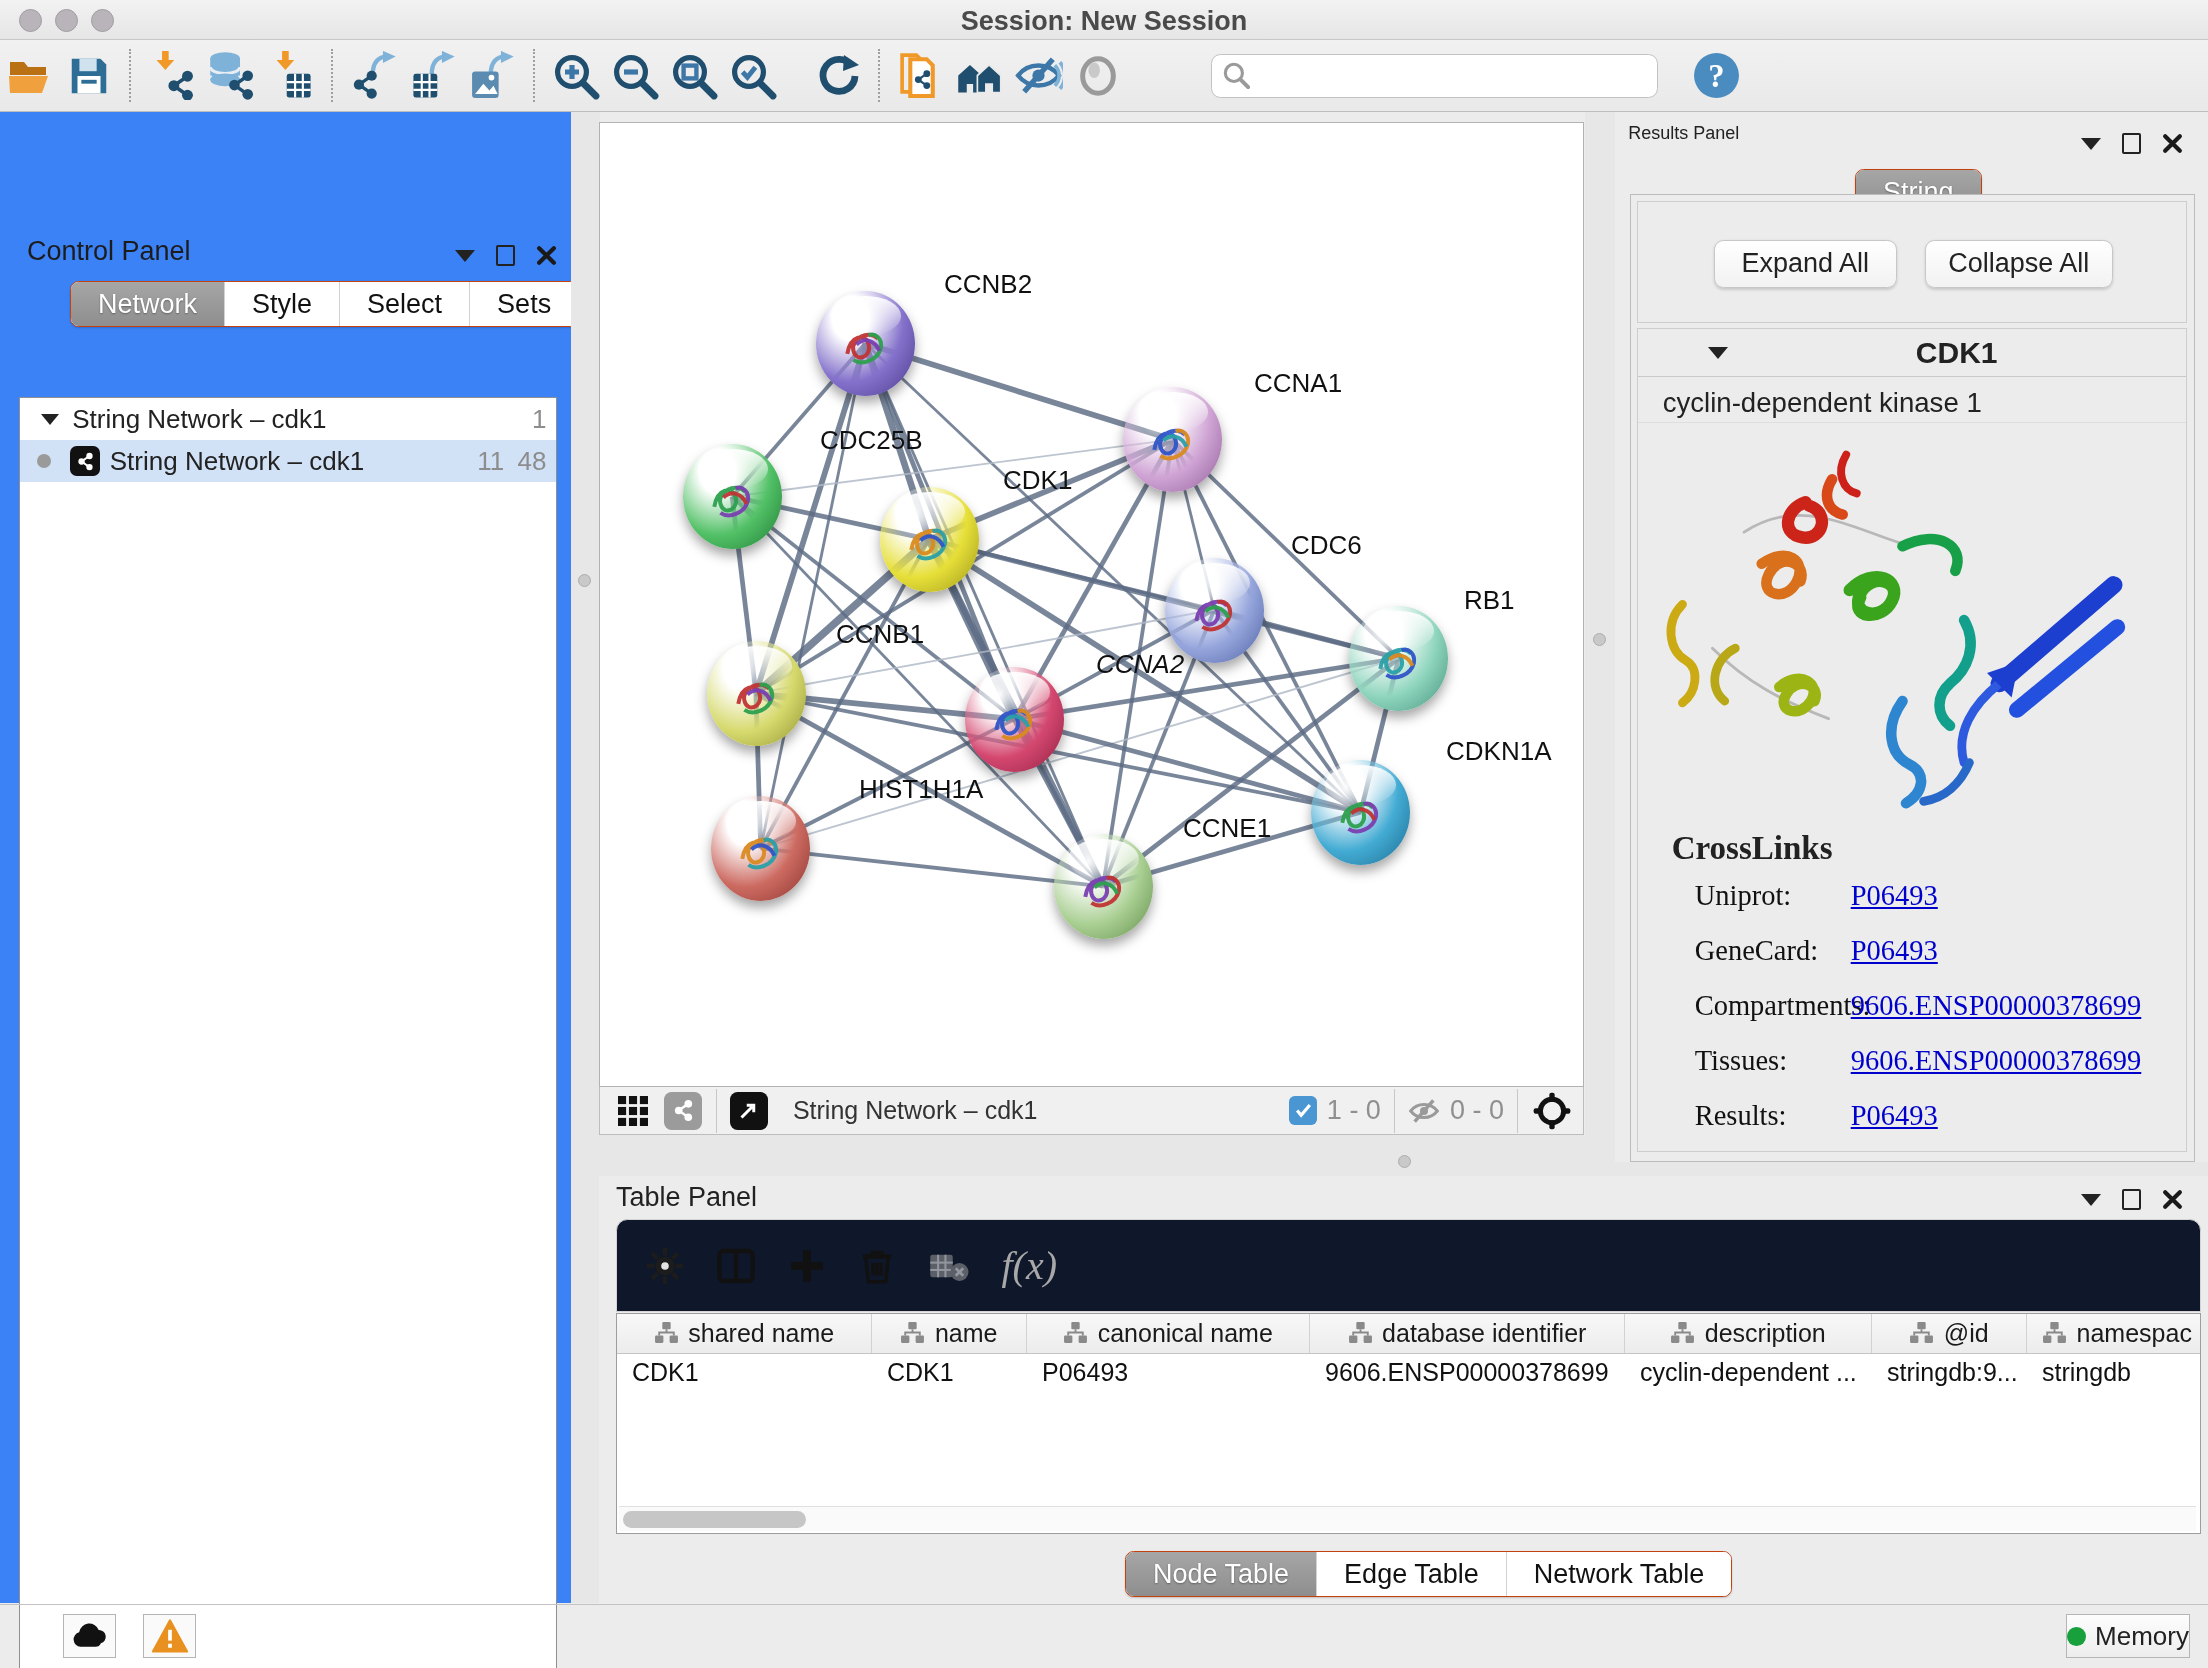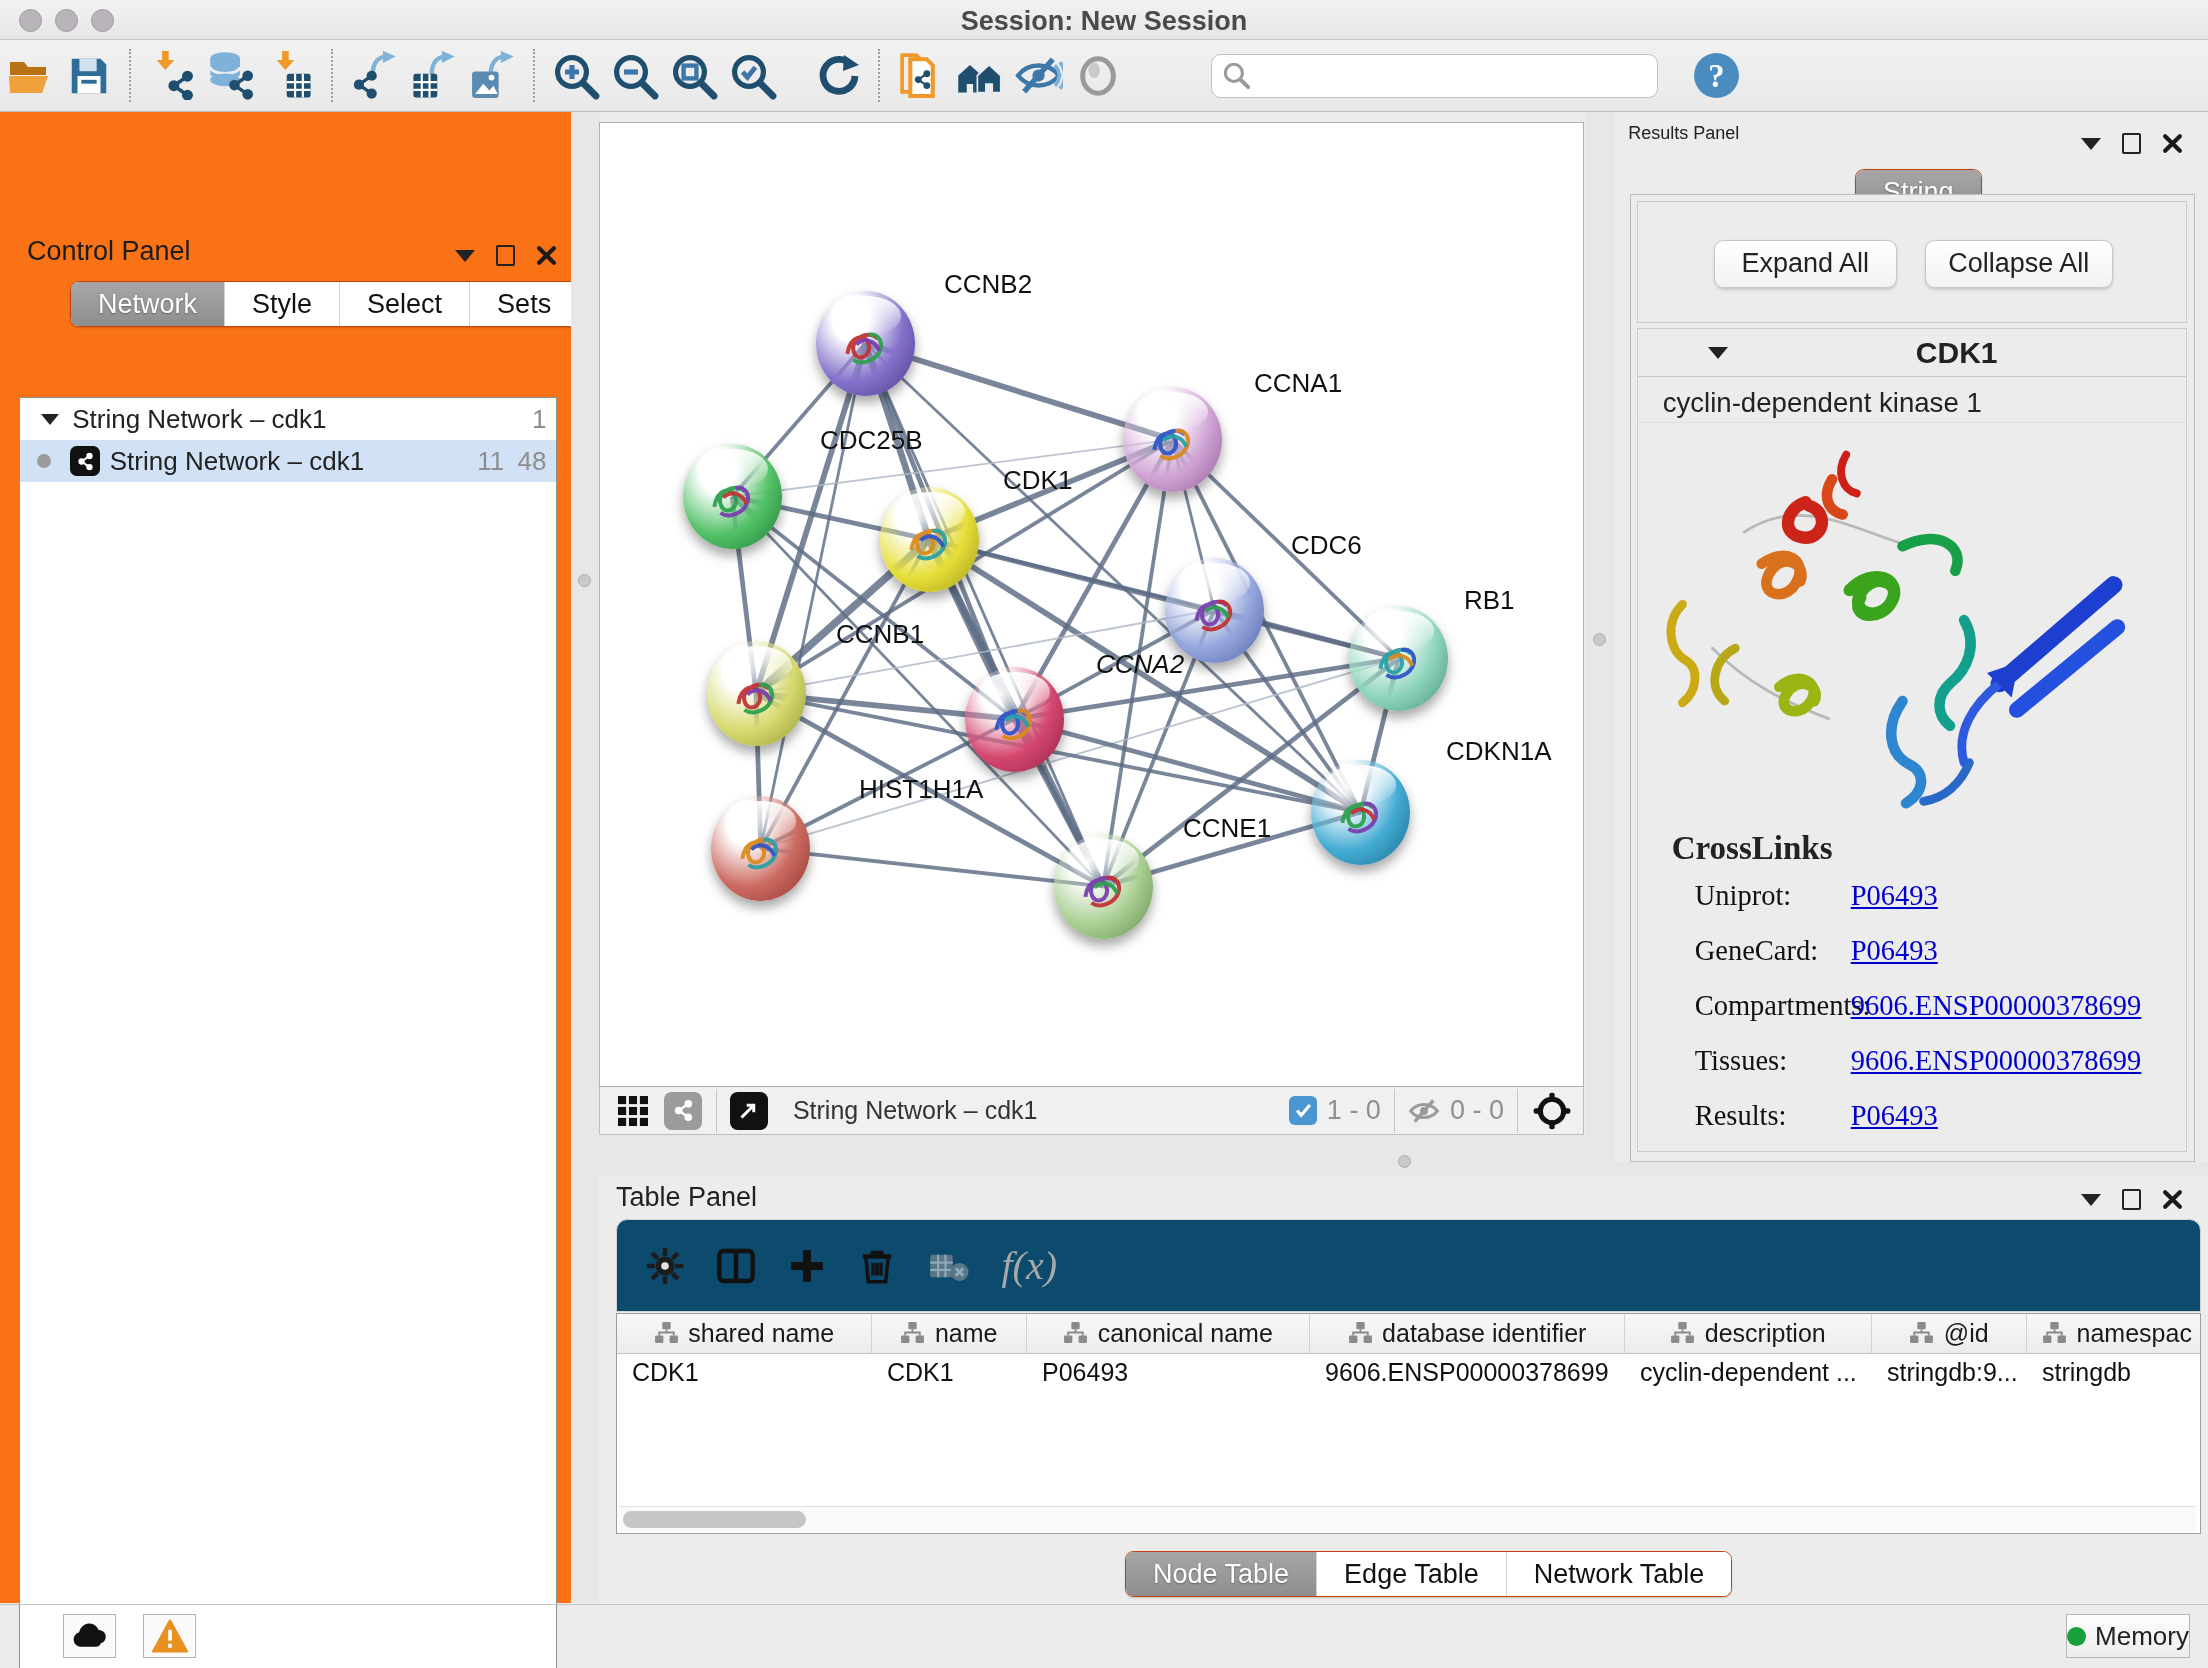--- a/index.html
+++ b/index.html
@@ -58,21 +58,21 @@
   .rp-btn { position:absolute; top:38px; height:48px; border:1px solid #c7c7c7; border-radius:9.5px; background:linear-gradient(#ffffff,#f2f2f2); box-shadow:0 1.9px 2.9px rgba(0,0,0,.15); font-size:27px; display:flex; align-items:center; justify-content:center; }
   #rp-section { left:5.7px; top:133px; width:550px; height:824px; border:1px solid #cdcdcd; }
   #rp-sec-head { height:48px; border-bottom:1px solid #c9c9c9; display:flex; align-items:center; }
   #rp-sec-title { flex:1; text-align:center; font-size:30px; font-weight:bold; }
   #rp-desc { padding:9.5px 25px 3.8px; font-size:27.6px; border-bottom:1px solid #dedede; }
   #crosslinks { font-family:"Liberation Serif", serif; padding:7.6px 0 0 34px; }
   #crosslinks h3 { font-size:33px; margin-bottom:13.3px; }
   .cl-row { display:flex; font-size:28.5px; height:55px; align-items:flex-start; }
   .cl-lbl { width:179px; color:#111; padding-left:23px; }
   .cl-val a { color:#0000cc; }
-  #tp-toolbar { left:616px; top:1219px; width:1585px; height:93px; background:#0c4a6e; border:1px solid #d4d4d4; border-radius:11.4px 11.4px 0 0; display:flex; align-items:center; gap:32px; padding-left:28.5px; }
+  #tp-toolbar { left:616px; top:1219px; width:1585px; height:93px; background:#0f172a; border:1px solid #d4d4d4; border-radius:11.4px 11.4px 0 0; display:flex; align-items:center; gap:32px; padding-left:28.5px; }
   #tp-table { left:616px; top:1313px; width:1585px; height:221px; background:#fff; border:1.9px solid #9d9d9d; border-bottom:1.9px solid #9d9d9d; overflow:hidden; }
   #tp-header { display:flex; height:40px; background:linear-gradient(#f8f8f8,#ececec); border-bottom:1px solid #c4c4c4; }
   .th { display:flex; align-items:center; justify-content:center; gap:9.5px; font-size:25px; color:#1a1a1a; border-right:1px solid #d2d2d2; overflow:hidden; flex:0 0 auto; }
   #tp-row { display:flex; height:38px; }
   .td { font-size:25px; color:#111; padding:3.8px 0 0 15px; overflow:hidden; white-space:nowrap; flex:0 0 auto; }
   #tp-hscroll { position:absolute; left:1.9px; bottom:1.9px; width:1577px; height:25px; background:#fafafa; border-top:1px solid #e0e0e0; }
   #tp-thumb { position:absolute; left:3.8px; top:3.8px; width:183px; height:17px; border-radius:8.6px; background:#c6c6c6; }
   #tp-tabs { left:1125px; top:1551px; }
   #statusline { left:0; top:1604px; width:2208px; height:0; border-top:1.9px solid #c3c3c3; }
   .sb-btn { width:53px; height:44px; border:1.9px solid #b5b5b5; background:#fafafa; display:flex; align-items:center; justify-content:center; }
@@ -289,21 +289,21 @@
     <input type="text" value="" style="">
   </div>
   <div class="tb-btn" style="margin-left:28.5px">
     <svg width="49" height="49" viewBox="0 0 24 24">
       <circle cx="12" cy="12" r="11" fill="#4a8cc0"></circle>
       <text x="12" y="17.5" text-anchor="middle" font-size="16" font-weight="bold" fill="#fff" font-family="Liberation Serif, serif">?</text>
     </svg>
   </div>
 </div>
 
-<div class="abs" style="left:0;top:112px;width:571px;height:1491px;background:#f97316">
+<div class="abs" style="left:0;top:112px;width:571px;height:1491px;background:#3b82f6">
   <div id="cp-title" class="abs">Control Panel</div>
   <div class="abs panel-head-icons" style="left:455px;top:133px">
     <div class="tri-down"></div>
     <div class="float-box"></div>
     <svg width="21" height="21" viewBox="0 0 20 20">
         <path d="M3,3 L17,17 M17,3 L3,17" stroke="#1a1a1a" stroke-width="4" stroke-linecap="round"></path>
       </svg>
   </div>
   <div id="cp-tabs" class="abs seg-bar">
       <div class="seg active">Network</div>

